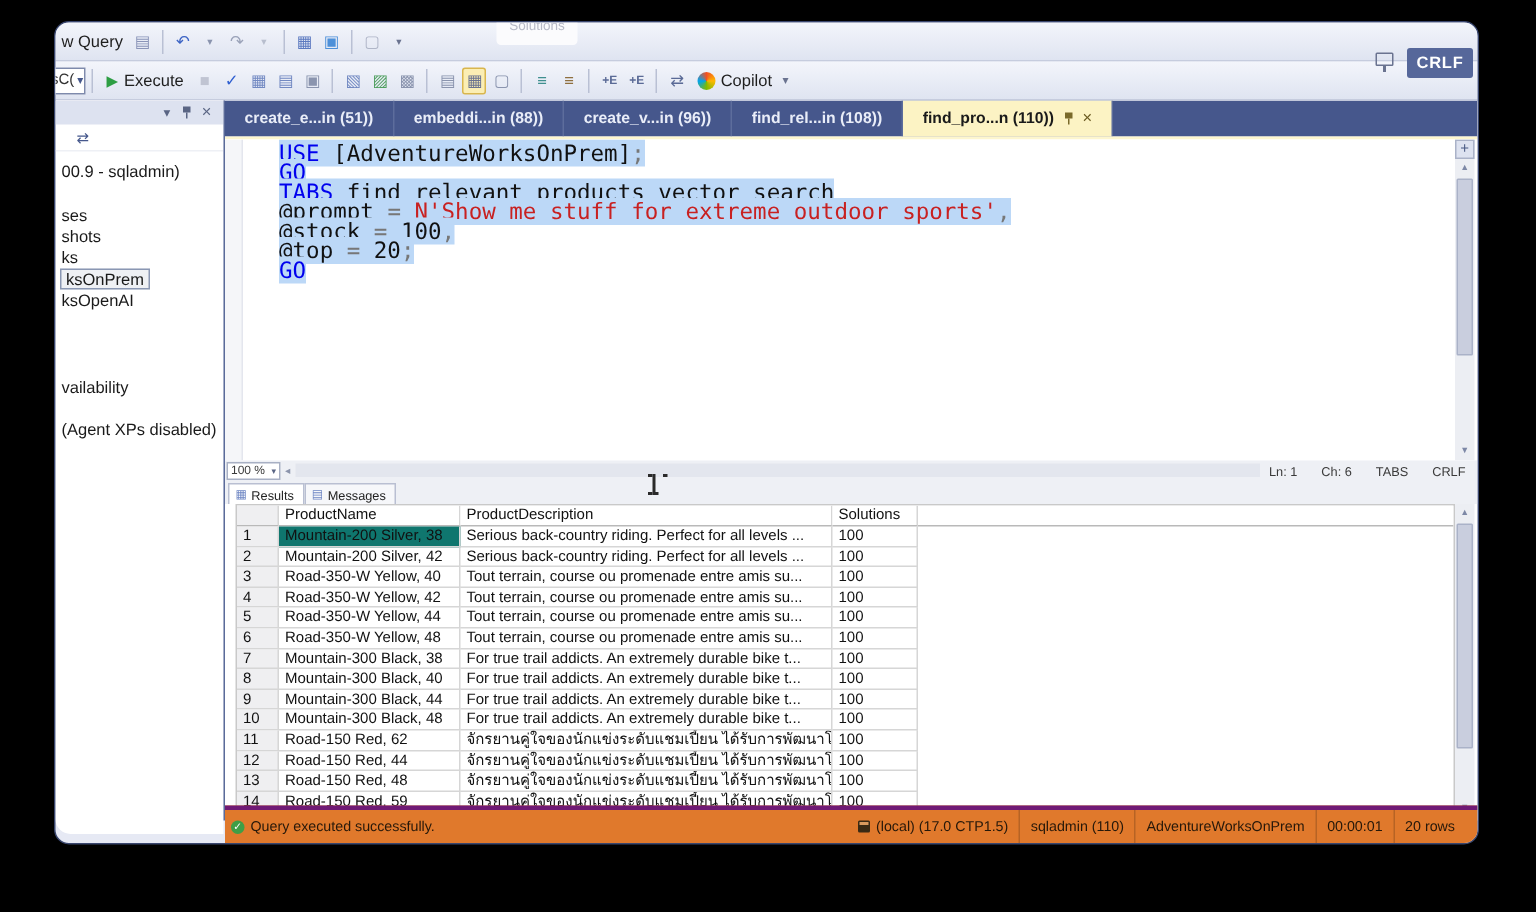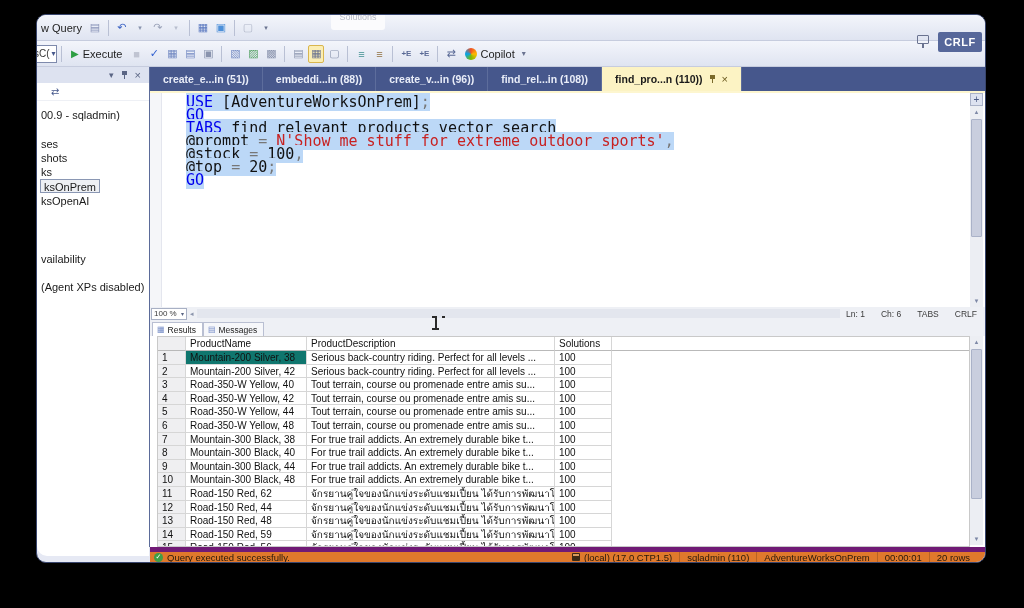--- a/index.html
+++ b/index.html
@@ -128,22 +128,22 @@
   .gc.name { width:121px; }
   .gc.desc { width:248px; }
   .gc.stock{ width:57px; }
   .gc.fill { flex:1; border-right:none; border-bottom:none; }
   .grow.header .gc { background:#fff; border-bottom:1px solid #b9b9b9; }
   .grow.header .gc.num { background:#efeff1; }
   .grow:nth-child(2) .gc.name { background:#0f766e; }
   #grid-scroll { right:2px; top:269px; bottom:2px; }
 
   
-  #statusbar { position:absolute; left:113px; right:0; bottom:0; height:15px; background:#e0792c;
-               border-top:5px solid #701a75; display:flex; align-items:center; font-size:9.5px;
+  #statusbar { position:absolute; left:113px; right:0; bottom:0; height:25px; background:#e0792c;
+               border-top:3px solid #701a75; display:flex; align-items:center; font-size:9.5px;
                color:#26180a; }
   #status-msg { display:flex; align-items:center; gap:4px; padding-left:4px; white-space:nowrap; }
   #status-check { width:9px; height:9px; border-radius:50%; background:#3f9e46; color:#fff; font-size:7px;
                   display:flex; align-items:center; justify-content:center; flex:none; }
   #status-right { margin-left:auto; display:flex; align-items:center; height:100%; padding-right:8px; white-space:nowrap; }
   .stseg { display:flex; align-items:center; gap:4px; padding:0 7px; height:100%; }
   .stdiv { width:1px; height:100%; background:rgba(0,0,0,.18); }
   .srv-icon { width:8px; height:8px; background:#3a2a14; border-radius:1px; position:relative; }
   .srv-icon:after { content:""; position:absolute; left:1px; top:1px; width:6px; height:2px; background:#d99a5e; }
 

